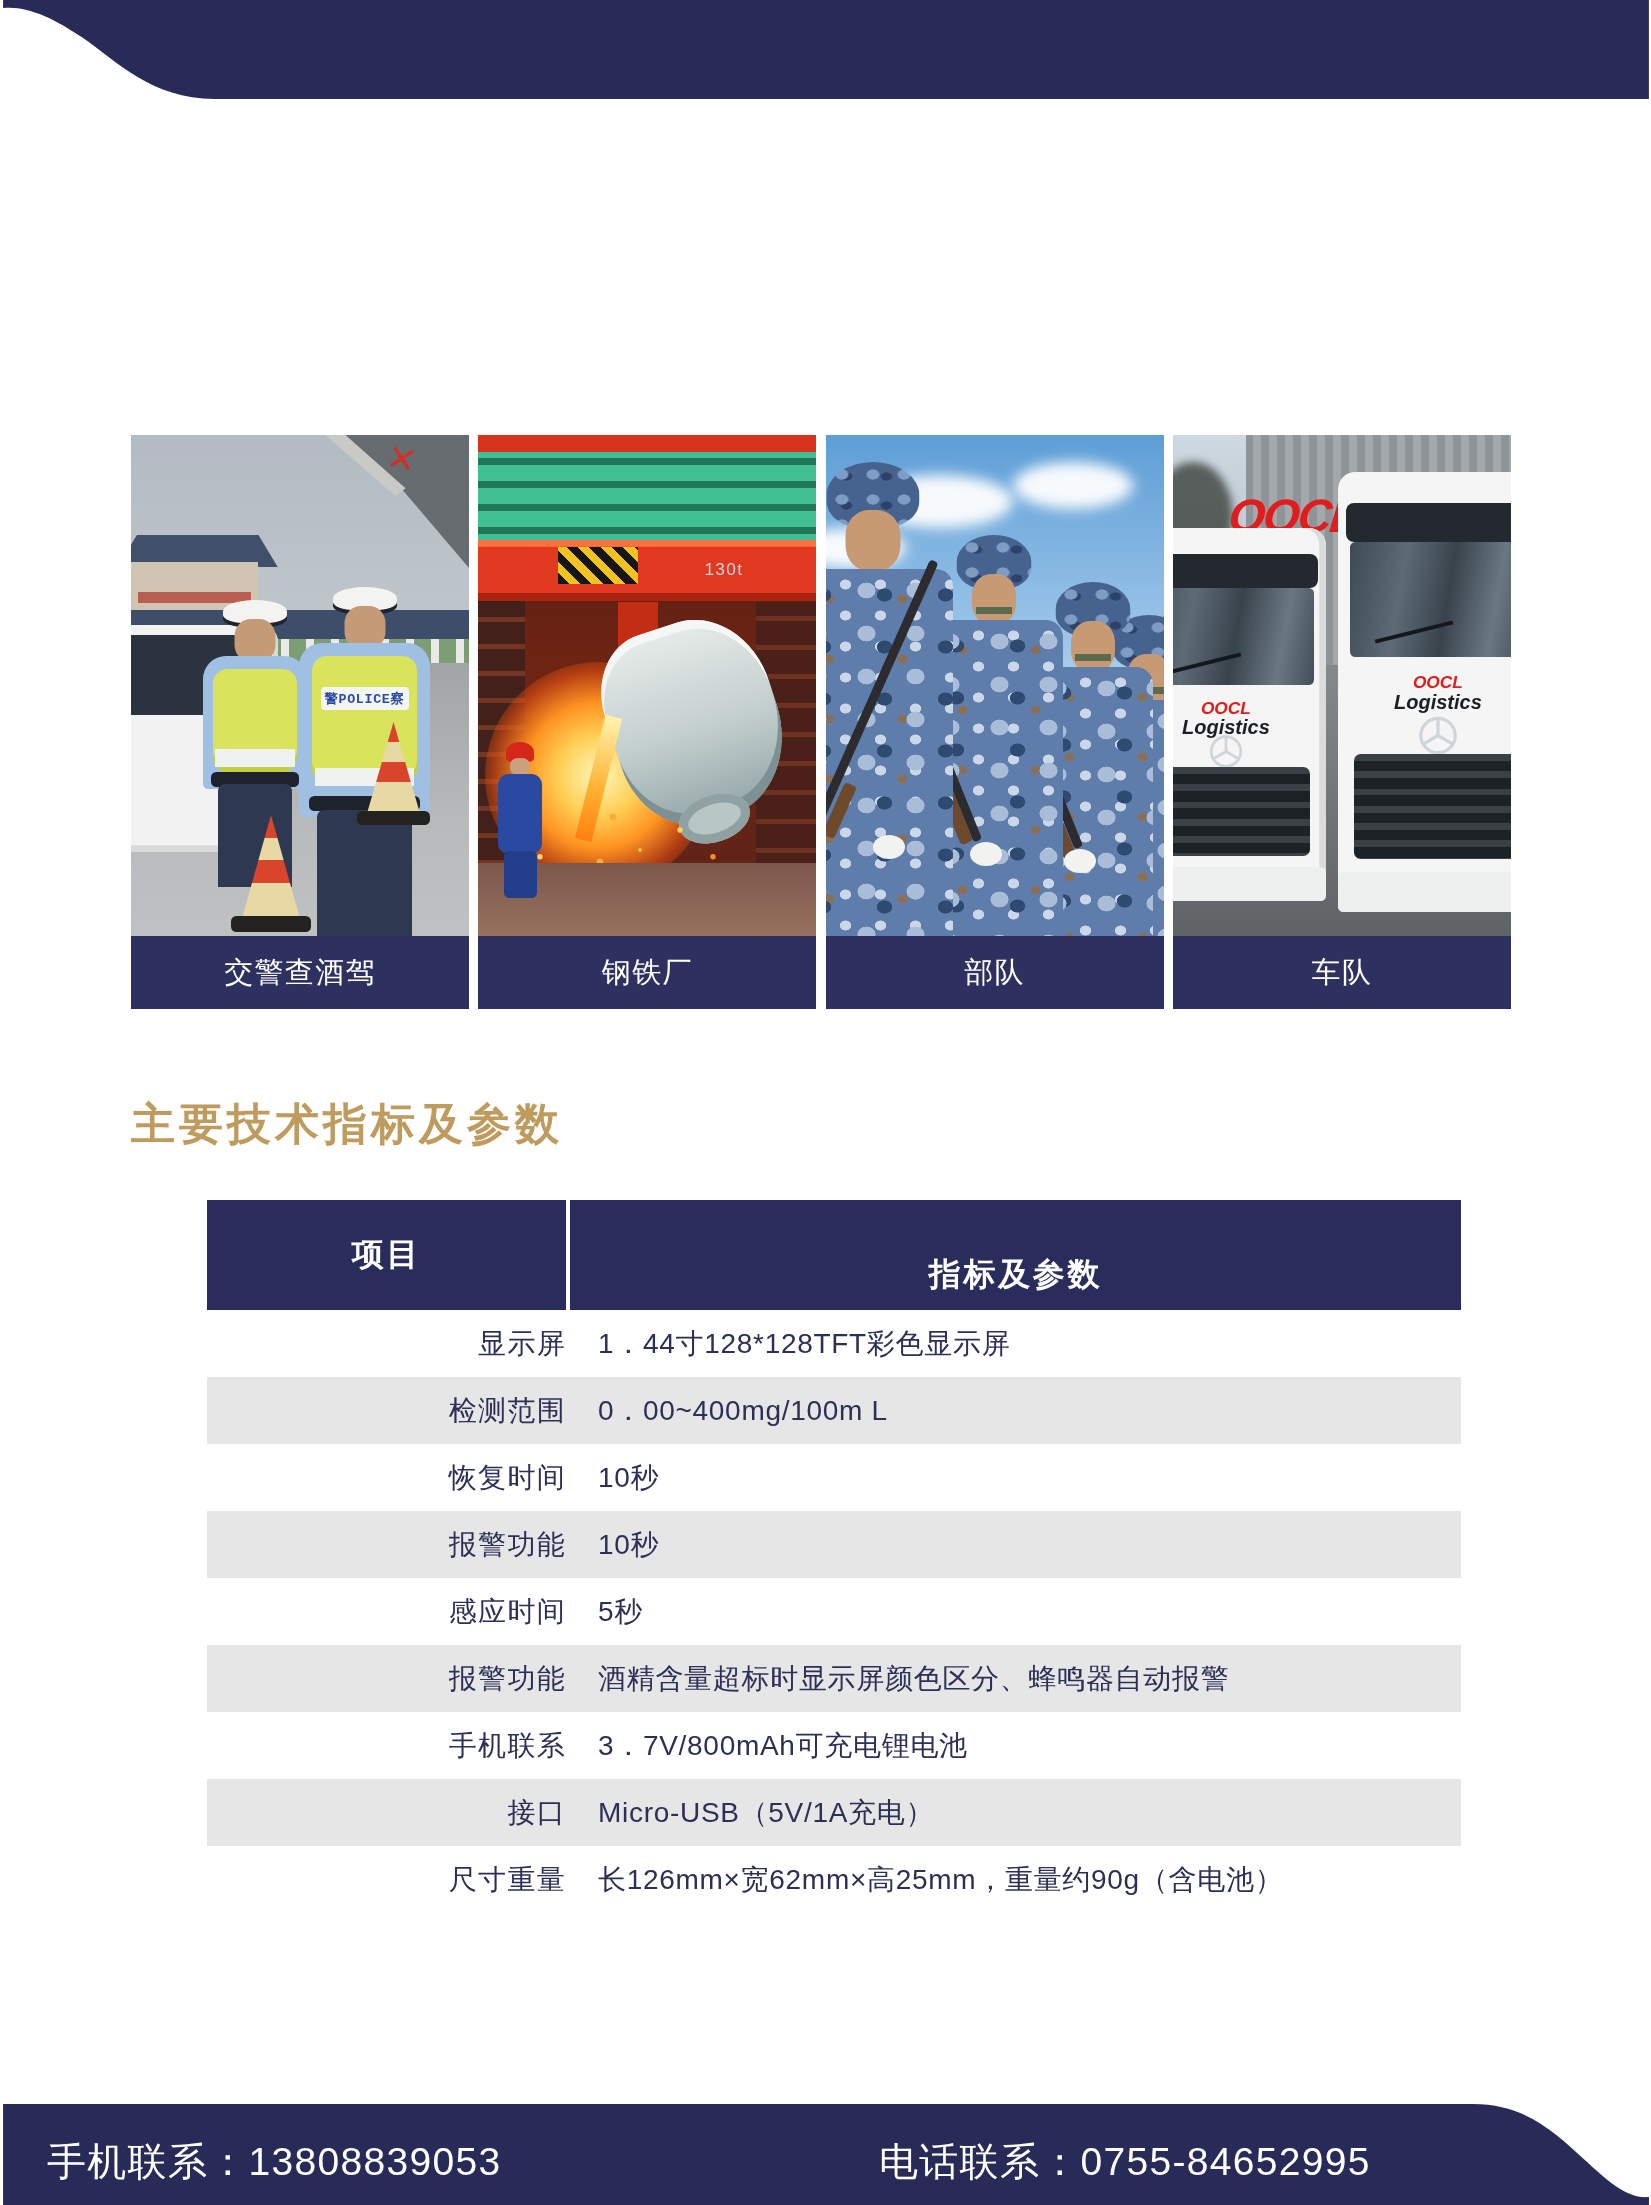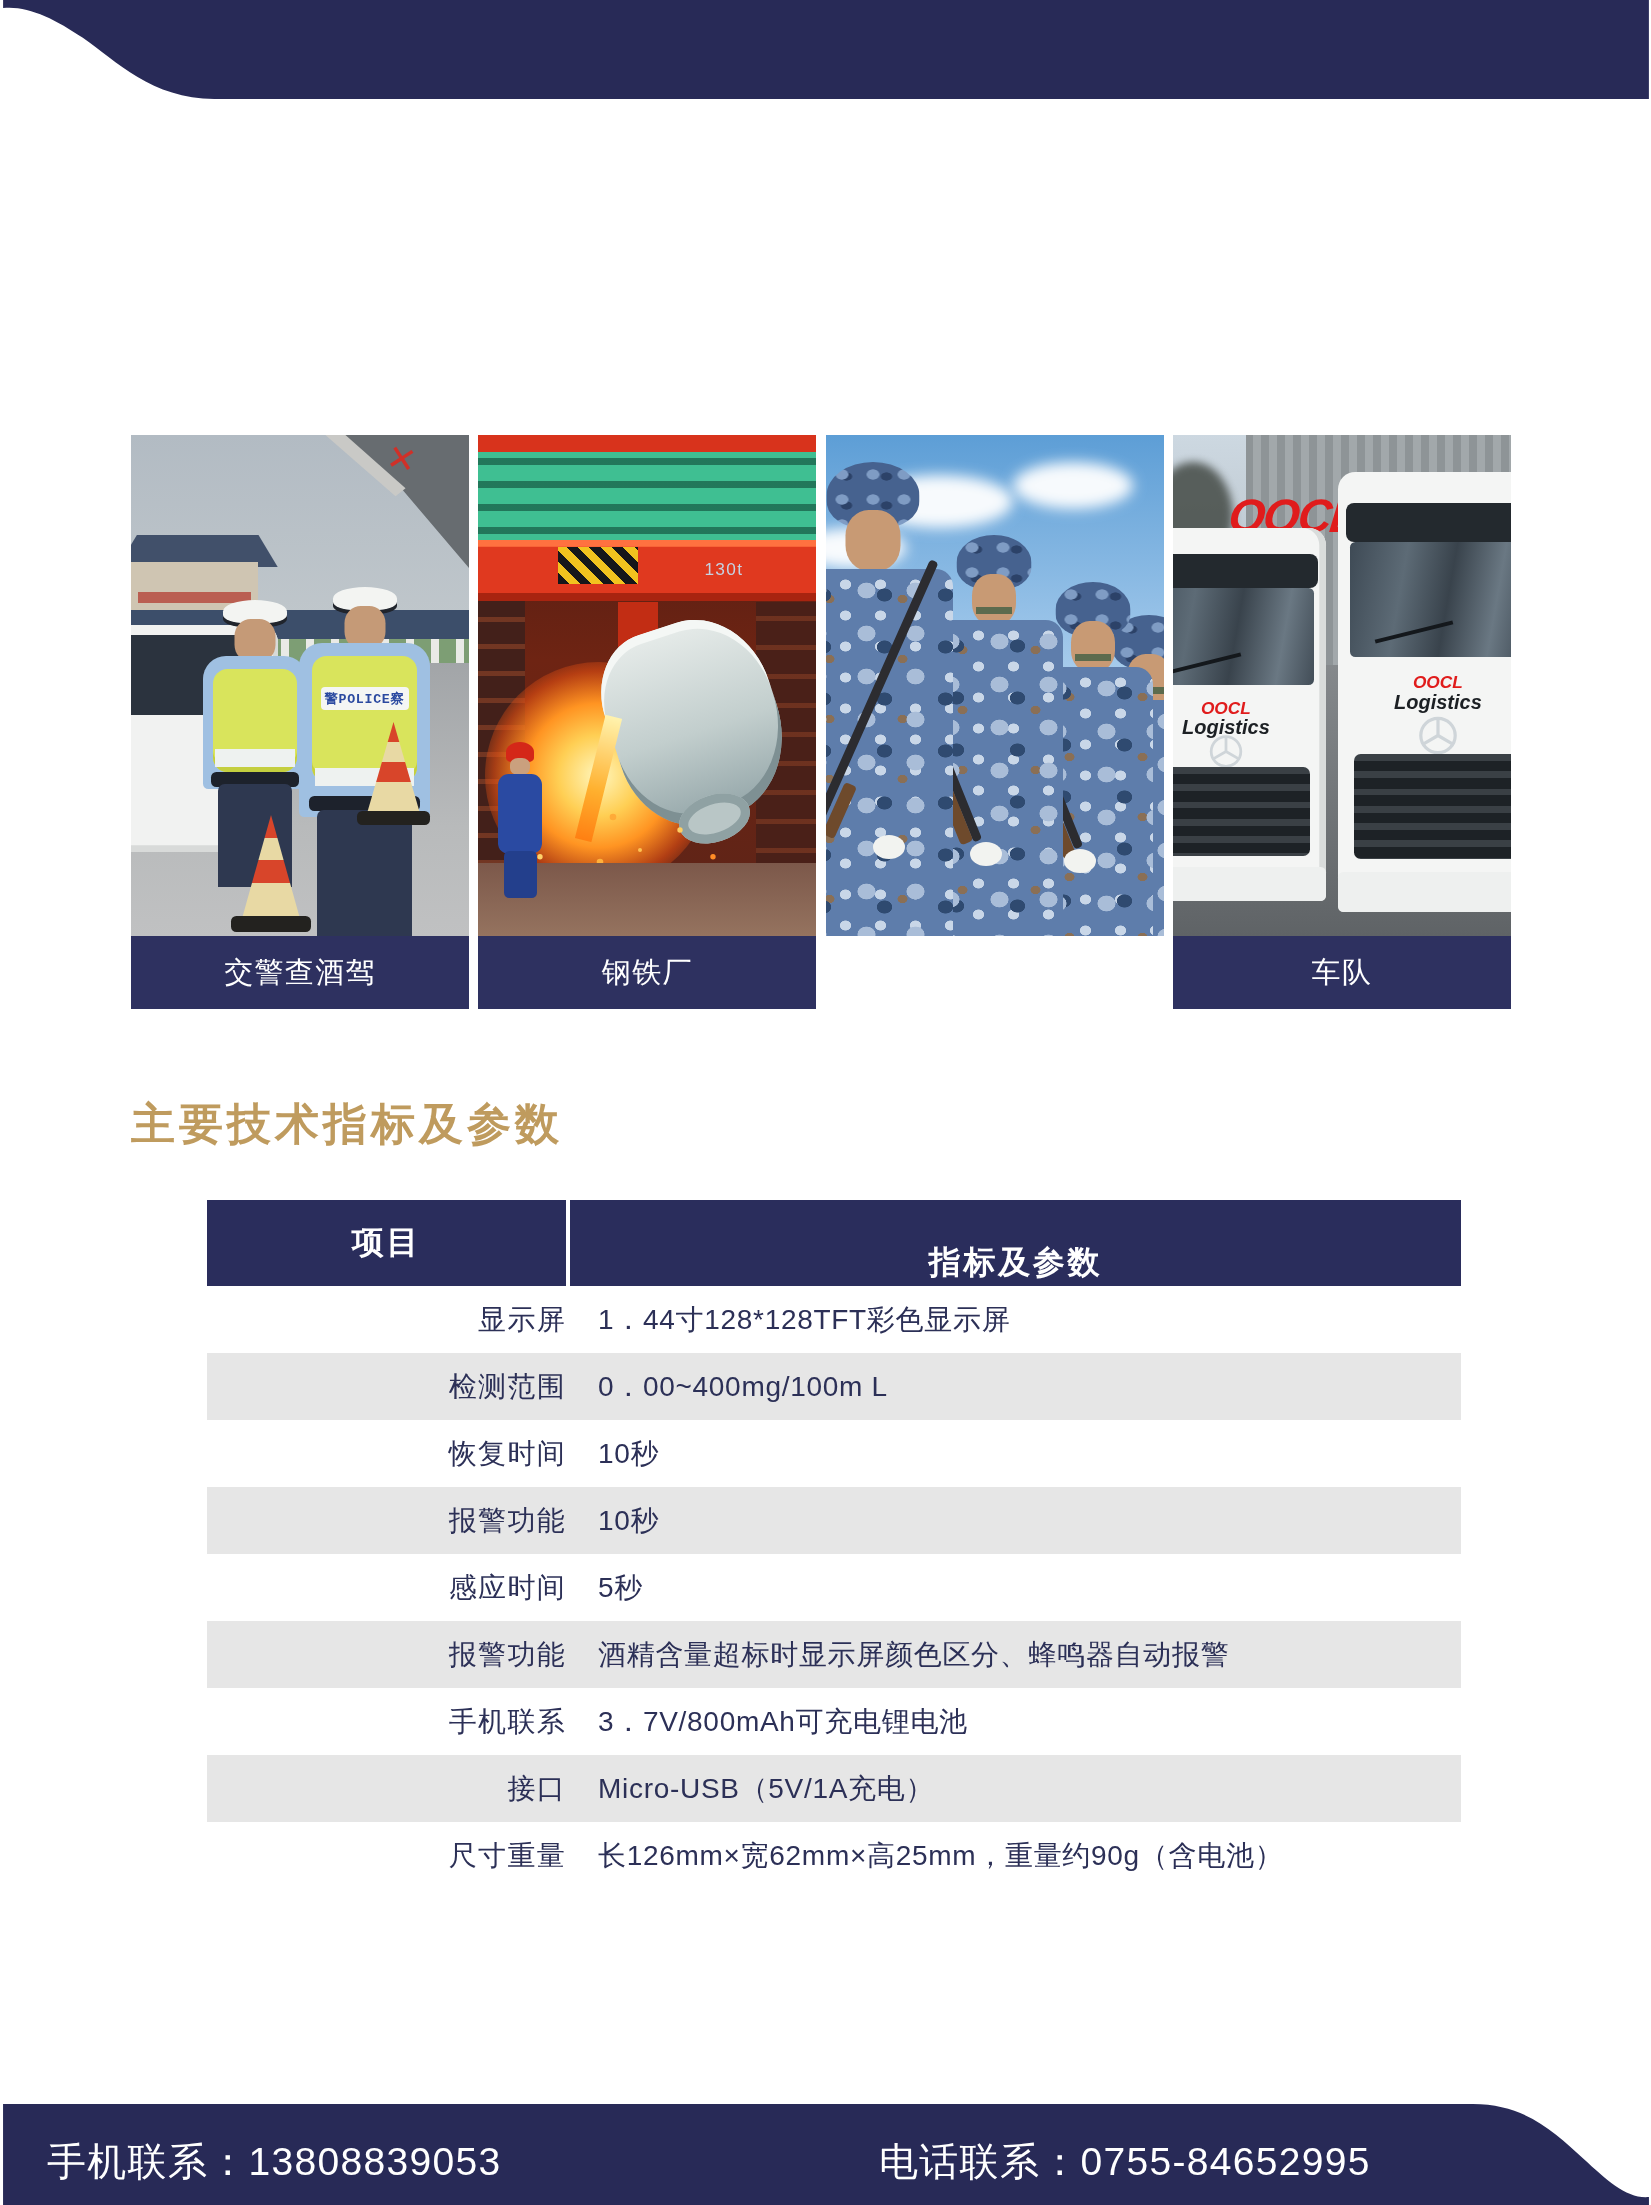--- a/index.html
+++ b/index.html
@@ -140,21 +140,21 @@
   .tk-plate{position:absolute;left:50%;transform:translateX(-50%);bottom:2.2%;background:#f6f7f5;
             border:2px solid #16181a;border-radius:2.7px;color:#111;font-weight:bold;font-size:14.7px;
             padding:1.3px 6.7px;white-space:nowrap;}
 
   
   .section-title{position:absolute;top:1095px;left:131px;font-size:44px;font-weight:bold;
                  color:#bf9b5e;letter-spacing:4px;}
 
   
   .spec-table{position:absolute;top:1200px;left:207px;width:1254px;}
-  .thead{height:86px;background:#2a2d5c;display:flex;color:#ffffff;font-size:32px;font-weight:bold;}
+  .thead{height:110px;background:#2a2d5c;display:flex;color:#ffffff;font-size:32px;font-weight:bold;}
   .th-item{width:359px;display:flex;align-items:center;justify-content:center;border-right:4px solid #ffffff;
            letter-spacing:2.7px;}
   .th-spec{flex:1;display:flex;align-items:center;justify-content:center;letter-spacing:2.7px;margin-top:40px;}
   .tbody .row{height:67px;display:flex;align-items:center;font-size:28px;color:#2c3057;}
   .tbody .row:nth-child(even){background:#e6e6e6;}
   .cell-label{width:359px;text-align:right;letter-spacing:1.3px;}
   .cell-value{flex:1;padding-left:32px;letter-spacing:0.7px;}
 
   
   .footer-text{position:absolute;color:#ffffff;font-size:39px;letter-spacing:1.3px;}
@@ -278,20 +278,21 @@
         </div>
         <div class="soldier" style="left:-33px;top:27px;width:160px;height:474px;">
           <div class="sd-helmet" style="width:93px;height:67px;"></div>
           <div class="sd-face" style="top:48px;width:55px;height:61px;"></div>
           <div class="sd-torso" style="top:107px;"></div>
           <div class="sd-rifle" style="left:80px;top:87px;height:280px;transform:rotate(24deg);"></div>
           <div class="sd-stock" style="left:40px;top:320px;transform:rotate(24deg);"></div>
           <div class="sd-glove" style="left:80px;top:373px;"></div>
         </div>
       </div>
+      <div class="caption">部队</div>
     </div>
 
     <div class="card">
       <div class="photo">
         <div class="abs p4-build"></div>
         <div class="abs p4-skyL"></div>
         <div class="abs p4-tree"></div>
         <div class="abs p4-oocl">OOCL</div>
         <div class="abs p4-ground"></div>
 

